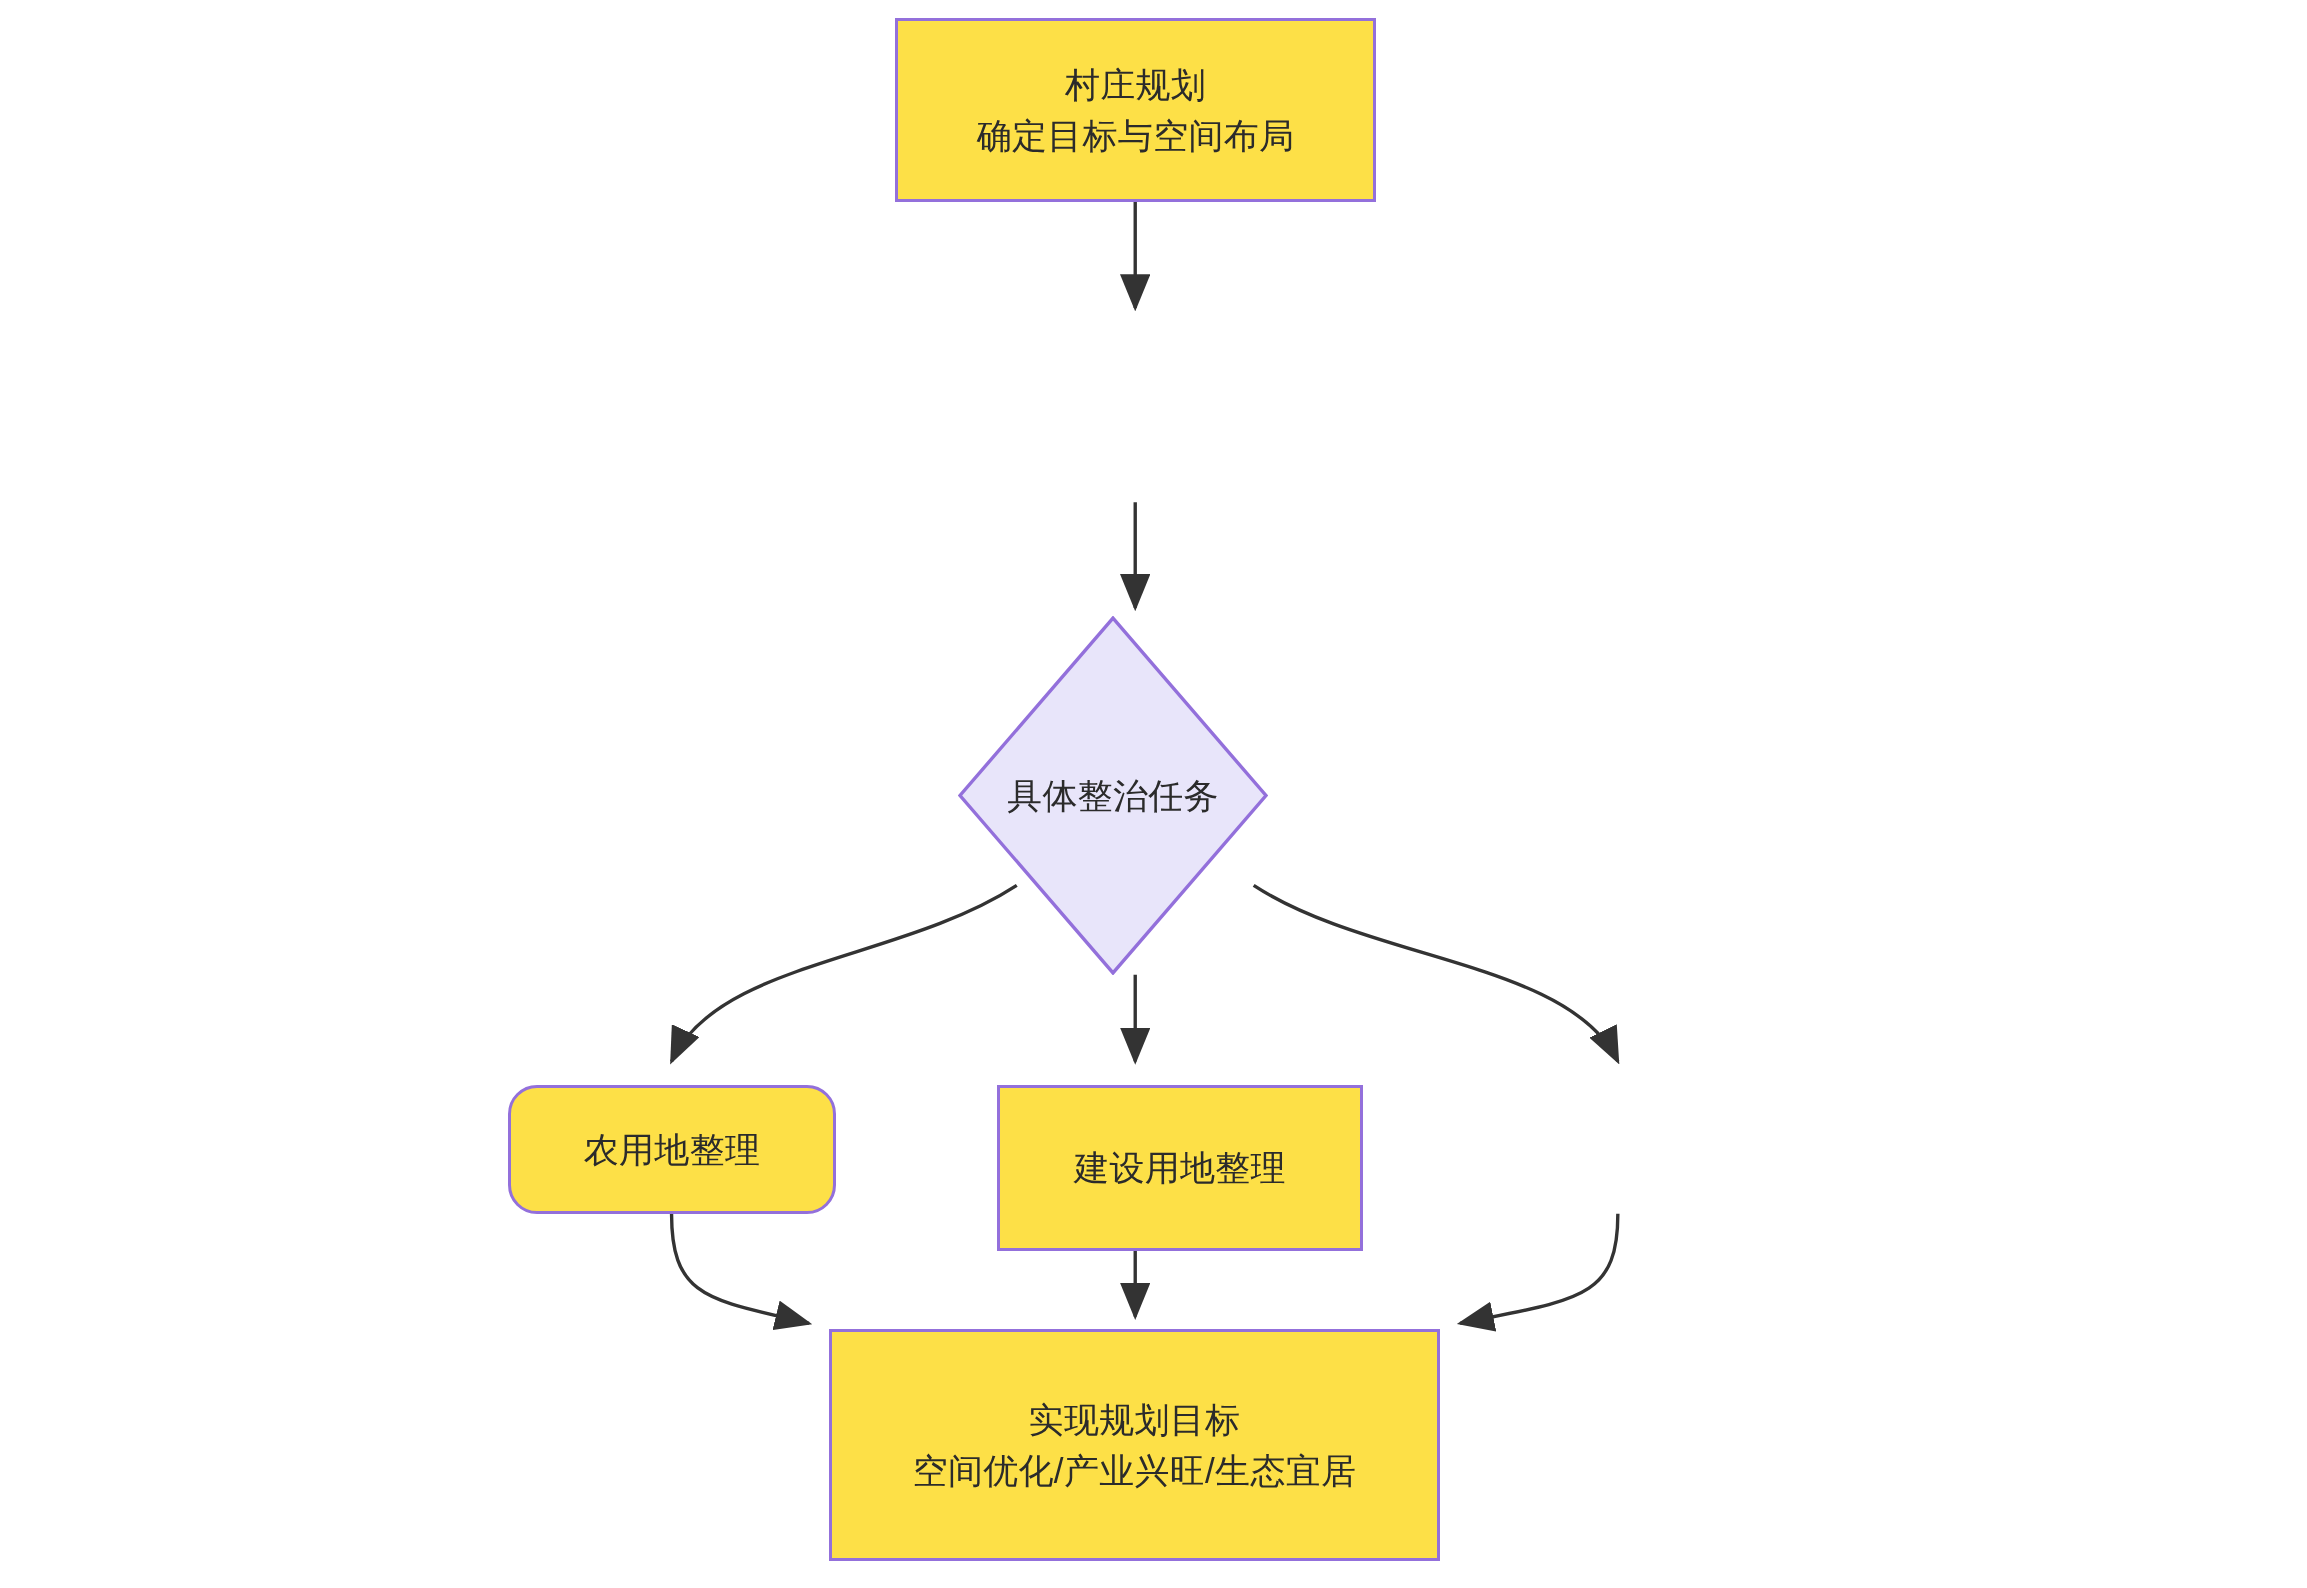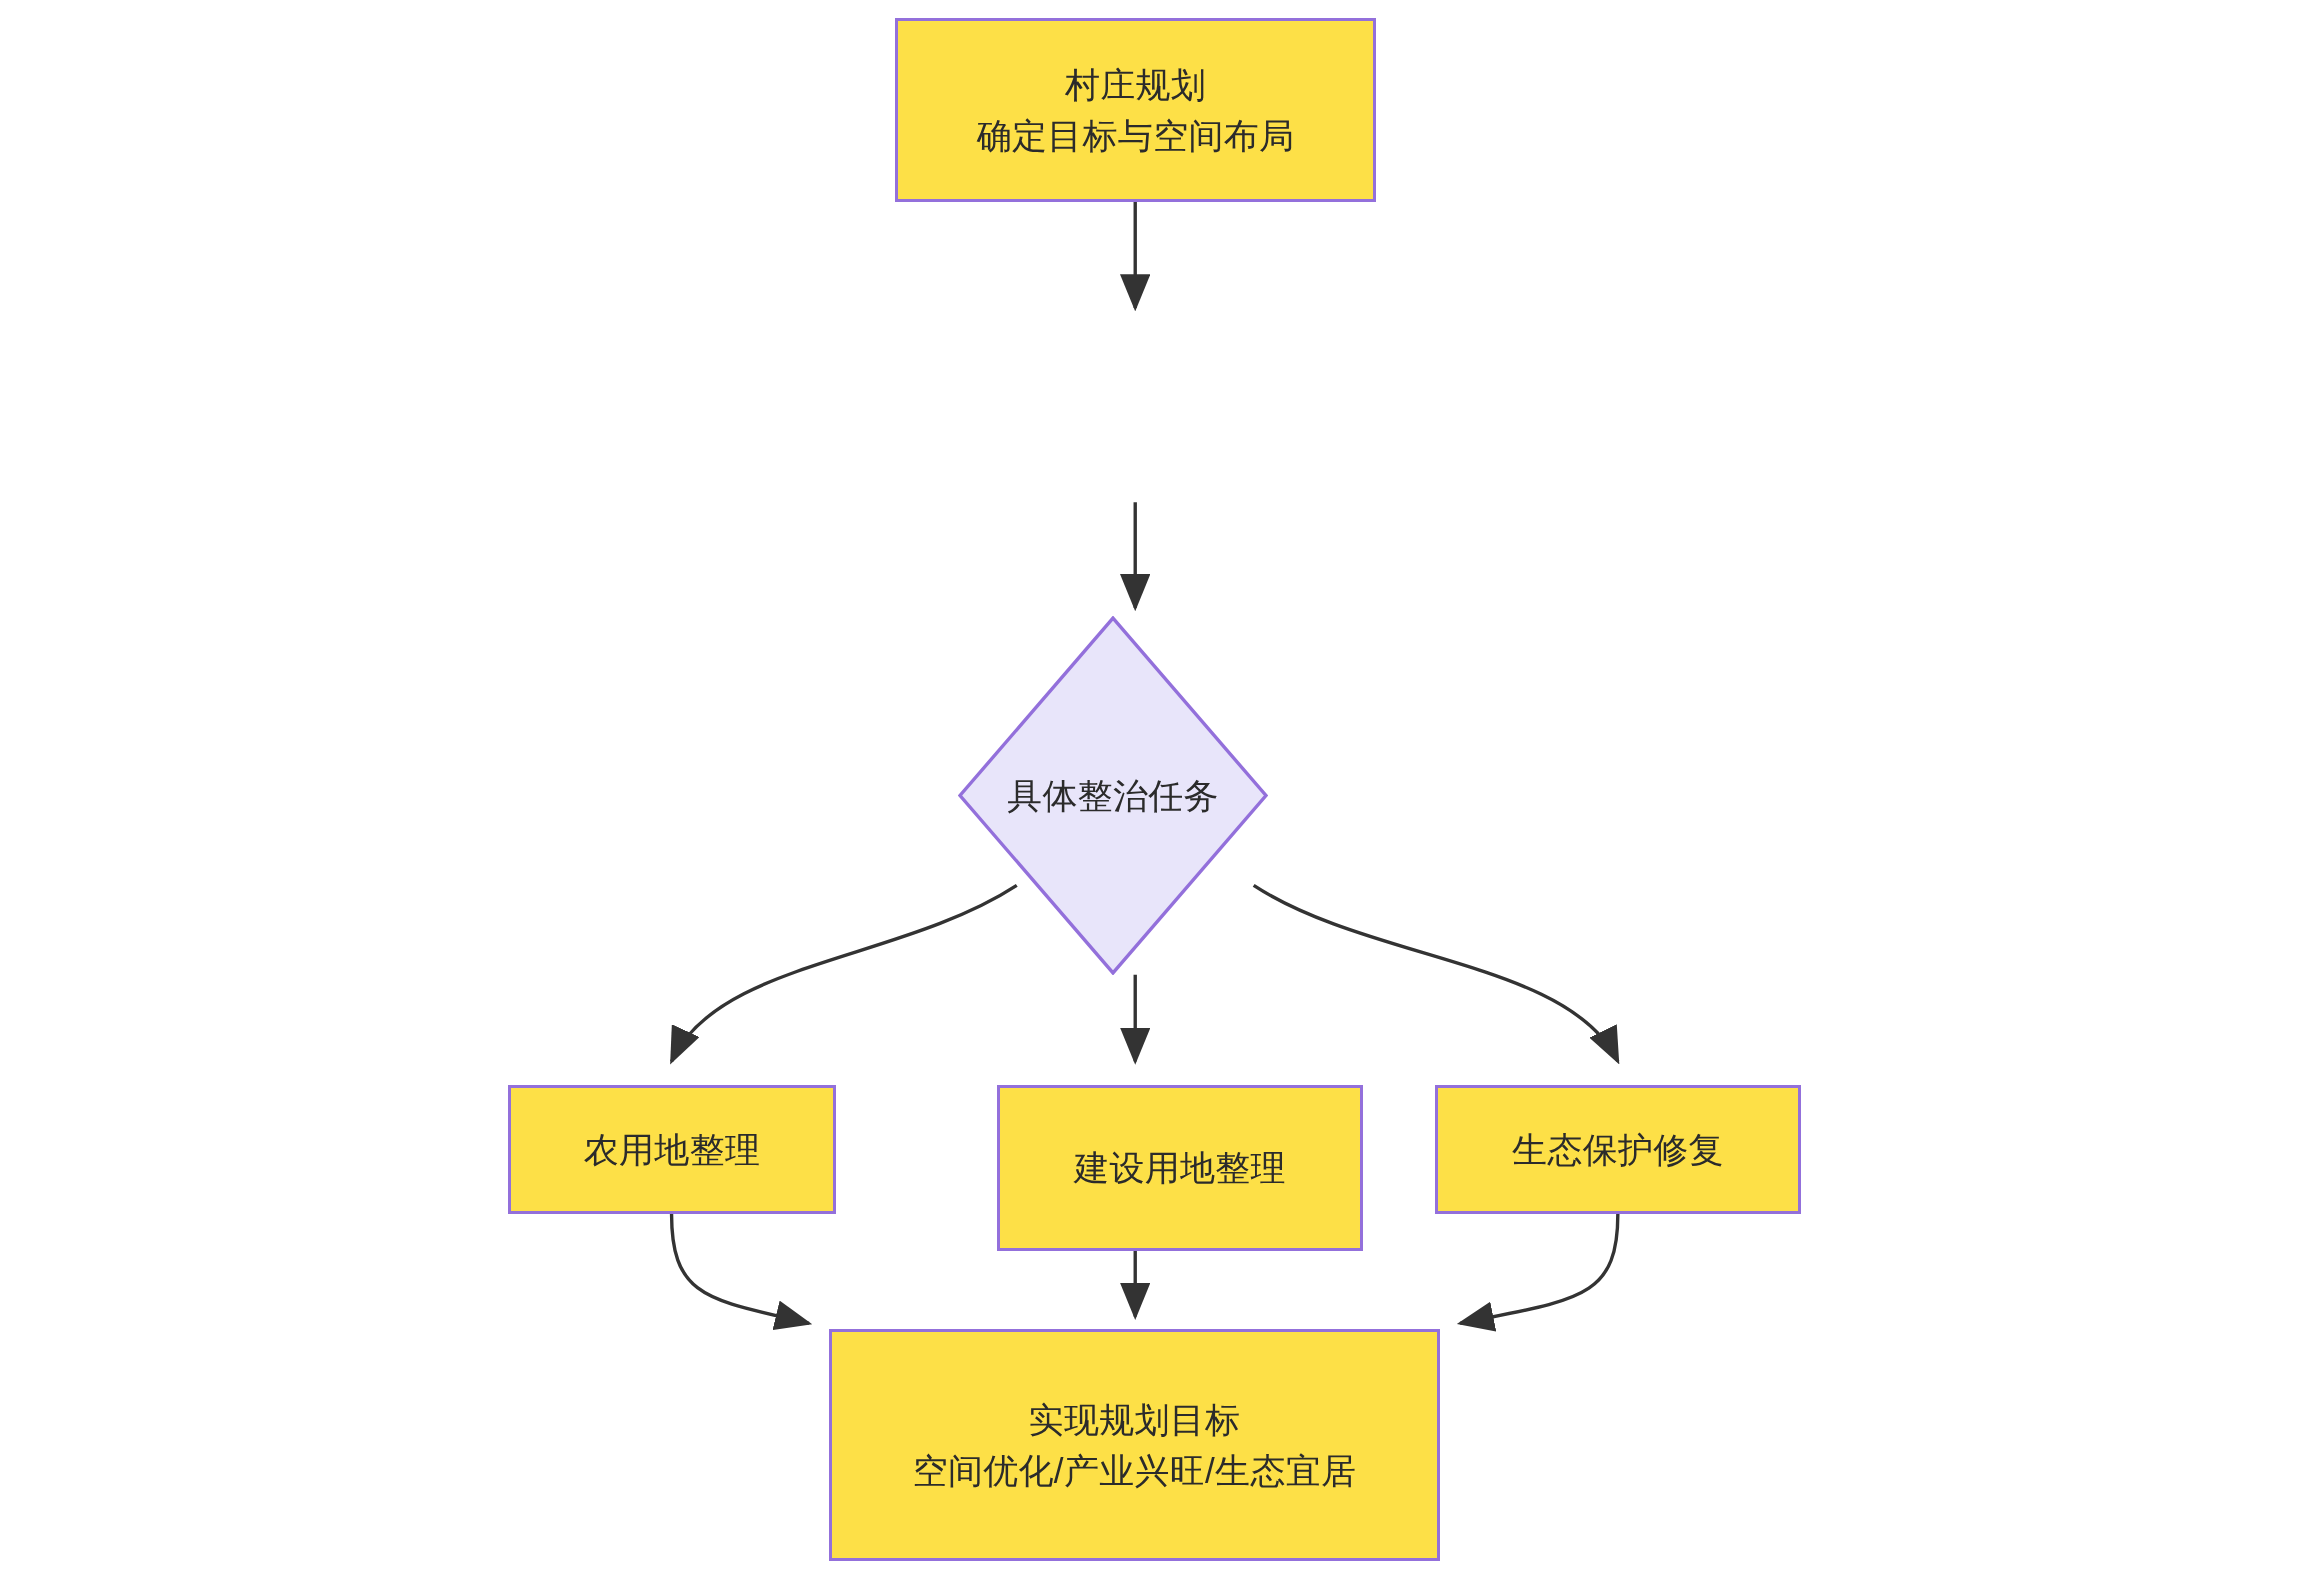--- a/index.html
+++ b/index.html
@@ -59,21 +59,21 @@
     position: absolute;
     left: 0; top: 0;
     width: 100%;
     height: 100%;
   }
   #node-tasks .node-label {
     position: relative;
     z-index: 2;
   }
 
-  #node-farmland   { left: 508px;  top: 1085px; width: 328px; height: 129px; }
+  #node-farmland   { left: 508px;  top: 1085px; width: 328px; height: 129px; border-radius: 29px; }
   #node-construct  { left: 952px; top: 1085px; width: 366px; height: 166px; margin-left: 45px; }
   #node-ecology    { left: 1435px; top: 1085px; width: 366px; height: 129px; }
   #node-goal       { left: 829px; top: 1329px; width: 611px; height: 232px; }
 
   #node-goal .node-label {
     max-width: 474px;
   }
 </style>
 </head>
 <body>
@@ -118,23 +118,20 @@
   </div>
 
   <div class="node" id="node-farmland">
     <span class="node-label">农用地整理</span>
   </div>
 
   <div class="node" id="node-construct">
     <span class="node-label">建设用地整理</span>
   </div>
 
-  <div class="node" id="node-ecology">
-    <span class="node-label">生态保护修复</span>
-  </div>
 
   <div class="node" id="node-goal">
     <span class="node-label">实现规划目标
 空间优化/产业兴旺/生态宜居</span>
   </div>
 
 </div>
 
 
 </body></html>

